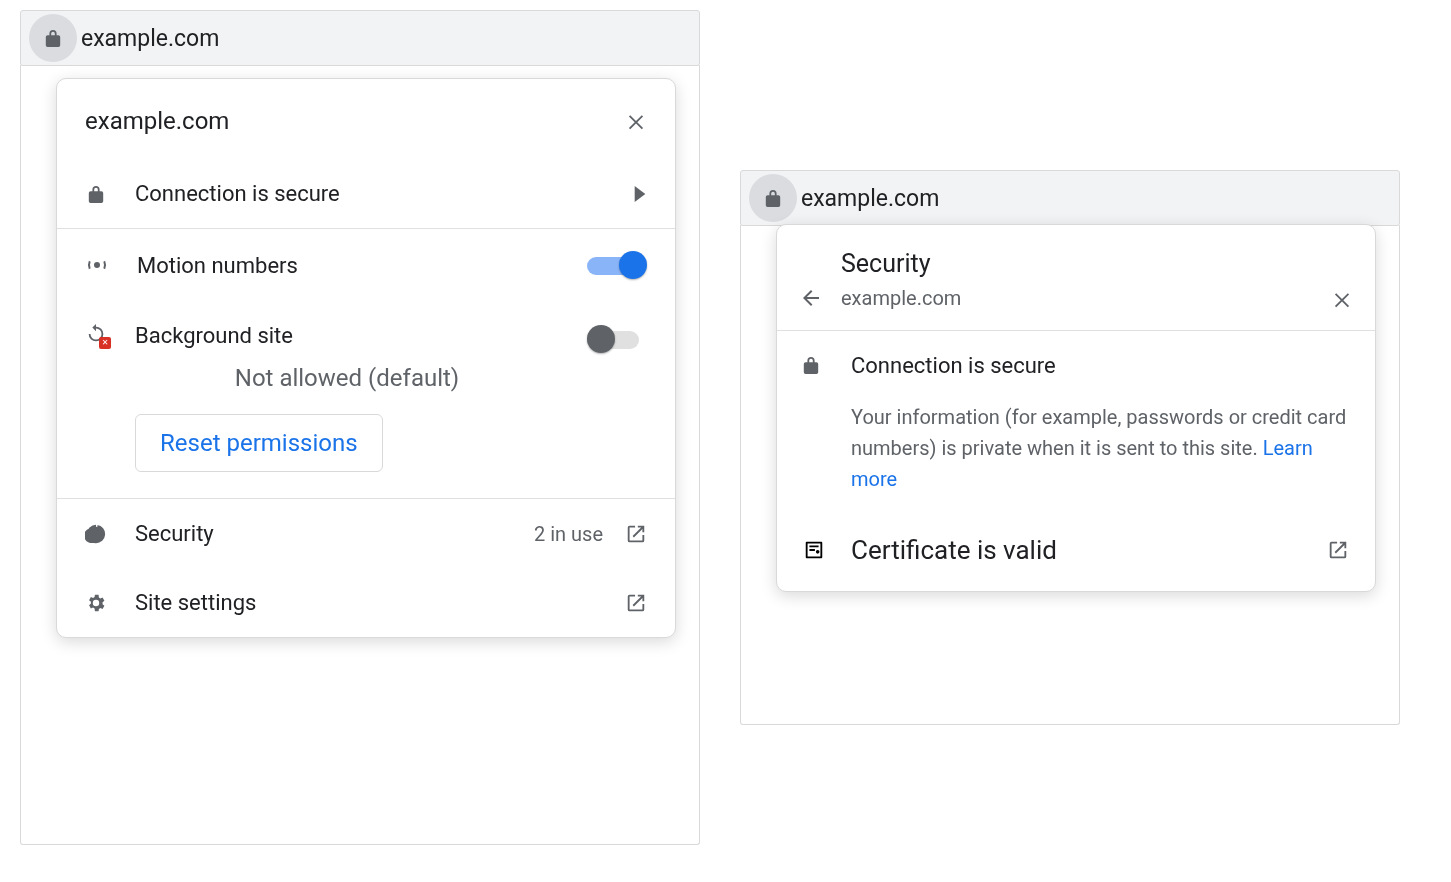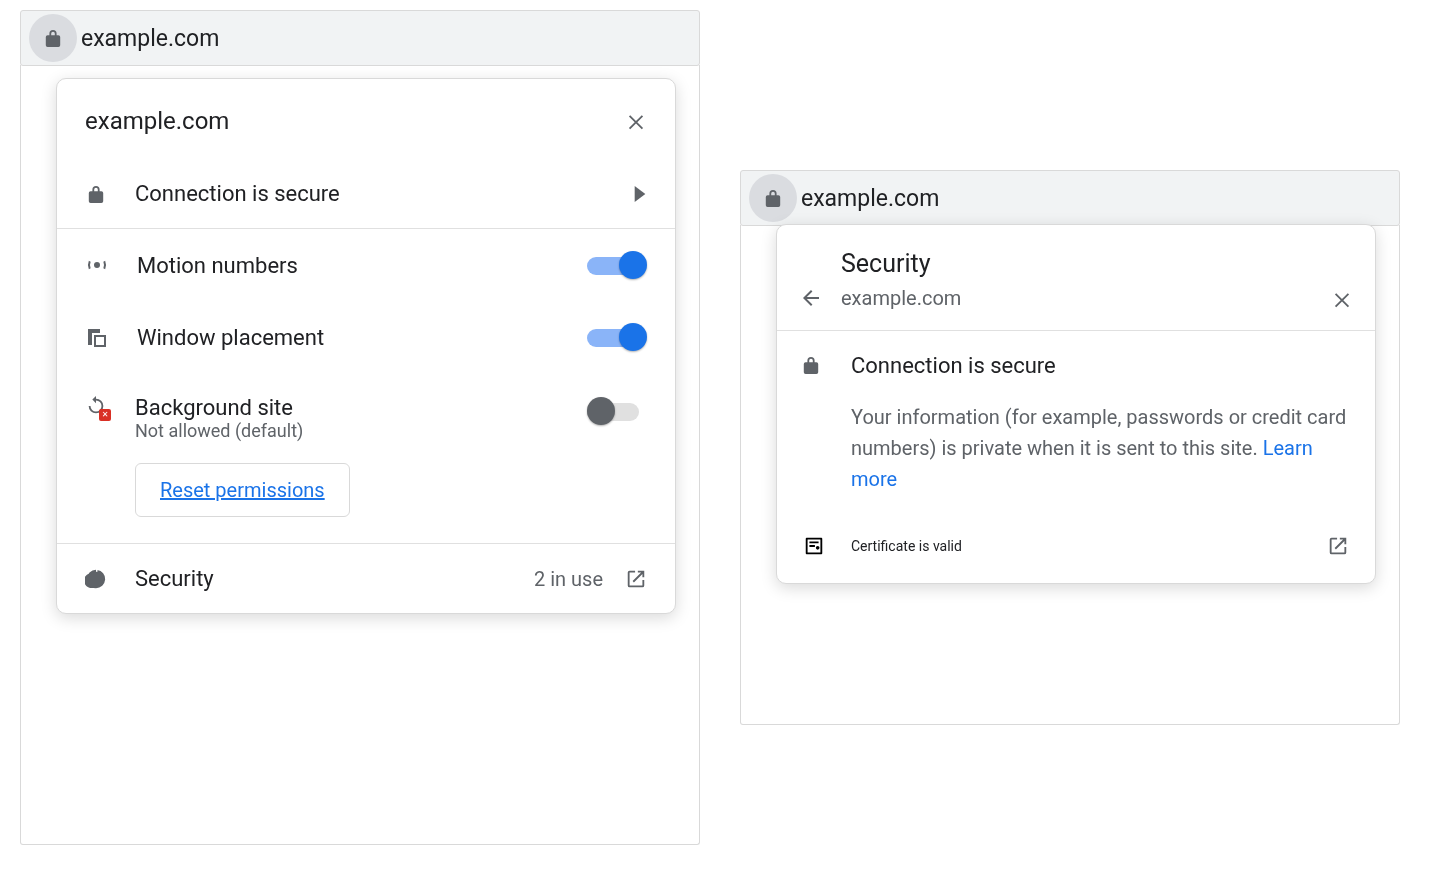--- a/index.html
+++ b/index.html
@@ -69,21 +69,21 @@
     padding:28px 28px 24px 28px;
   }
   .b-title{font-size:24px;color:var(--dark);}
   .close-x{width:22px;height:22px;color:var(--grey-text);cursor:pointer;}
   .row{
     display:flex;align-items:center;gap:28px;
     padding:22px 28px;
   }
   .row .icon-slot{flex:0 0 22px;display:flex;align-items:center;justify-content:center;color:var(--grey-text);}
   .row .label{flex:1;font-size:22px;color:var(--dark);}
-  .row .sub{font-size:18px;color:var(--grey-text);margin-top:0;}
+  .row .sub{font-size:24px;color:var(--grey-text);margin-top:16px;text-align:center;}
   .chev{color:var(--grey-text);}
   .divider{height:1px;background:var(--divider);width:100%;}
   
   .toggle{
     position:relative;width:60px;height:28px;
   }
   .toggle .track{
     position:absolute;top:6px;left:0;width:52px;height:18px;border-radius:10px;
   }
   .toggle .knob{
@@ -91,21 +91,21 @@
     box-shadow:0 1px 2px rgba(0,0,0,.3);
   }
   .toggle.on .track{background:var(--blue-track);}
   .toggle.on .knob{background:var(--blue);right:0;}
   .toggle.off .track{background:var(--grey-track);}
   .toggle.off .knob{background:var(--grey-knob);left:0;}
   
   .reset-wrap{padding:0 28px 26px 78px;}
   .btn{
     display:inline-block;border:1px solid var(--grey-border);border-radius:6px;
-    padding:14px 24px;font-size:20px;color:var(--blue);background:#fff;cursor:pointer;text-decoration:underline;
+    padding:14px 24px;font-size:24px;color:var(--blue);background:#fff;cursor:pointer;
   }
   .trailing{display:flex;align-items:center;gap:22px;color:var(--grey-text);}
   .count{font-size:20px;color:var(--grey-text);}
   .launch{width:22px;height:22px;color:var(--grey-text);}
   
   .right{margin-top:160px;}
   .right .tabs-sliver{height:500px;}
   .bubble2{
     position:absolute;left:36px;top:54px;width:600px;
     background:#fff;border:1px solid var(--grey-border);border-radius:10px;
@@ -178,32 +178,20 @@
             <path fill="currentColor" d="M12 9a3 3 0 100 6 3 3 0 000-6zm-6.36 6.36a9 9 0 010-6.72l-1.8-.9a11 11 0 000 8.52l1.8-.9zm12.72-6.72a9 9 0 010 6.72l1.8.9a11 11 0 000-8.52l-1.8.9z"></path>
           </svg>
       </span>
       <span class="label">Motion numbers</span>
       <div class="toggle on">
           <div class="track"></div>
           <div class="knob"></div>
         </div>
     </div>
 
-    <div class="row">
-      <span class="icon-slot">
-        <svg width="24" height="24" viewBox="0 0 24 24">
-            <path fill="currentColor" d="M3 4h12v4H3V4zm0 4h4v12H3V8zm6 2h12v12H9V10zm2 2v8h8v-8h-8z"></path>
-          </svg>
-      </span>
-      <span class="label">Window placement</span>
-      <div class="toggle on">
-          <div class="track"></div>
-          <div class="knob"></div>
-        </div>
-    </div>
 
     <div class="row" style="align-items:flex-start;">
       <span class="icon-slot">
         <span class="sync-wrap">
           <svg width="22" height="22" viewBox="0 0 24 24">
               <path fill="#5f6368" d="M12 4V1L8 5l4 4V6a6 6 0 11-6 6H4a8 8 0 108-8z"></path>
             </svg>
           <span class="sync-x"></span>
         </span>
       </span>
@@ -231,20 +219,33 @@
       </span>
       <span class="label">Security</span>
       <span class="trailing">
         <span class="count">2 in use</span>
         <svg class="launch" viewBox="0 0 24 24">
             <path fill="currentColor" d="M14 3v2h3.59l-9.3 9.29 1.42 1.42L19 6.41V10h2V3h-7zM5 5h6V3H5a2 2 0 00-2 2v14a2 2 0 002 2h14a2 2 0 002-2v-6h-2v6H5V5z"></path>
           </svg>
       </span>
     </div>
 
+    <div class="row">
+      <span class="icon-slot">
+        <svg width="22" height="22" viewBox="0 0 24 24">
+            <path fill="currentColor" d="M19.14 12.94a7.49 7.49 0 000-1.88l2.03-1.58-2-3.46-2.39.96a7.55 7.55 0 00-1.63-.94L14.8 3h-4l-.35 2.54c-.58.23-1.13.55-1.63.94l-2.39-.96-2 3.46 2.03 1.58a7.49 7.49 0 000 1.88L4.43 14.5l2 3.46 2.39-.96c.5.39 1.05.71 1.63.94L10.8 21h4l.35-2.54c.58-.23 1.13-.55 1.63-.94l2.39.96 2-3.46-2.03-1.58zM12 15.5A3.5 3.5 0 1112 8.5a3.5 3.5 0 010 7z"></path>
+          </svg>
+      </span>
+      <span class="label">Site settings</span>
+      <span class="trailing">
+        <svg class="launch" viewBox="0 0 24 24">
+            <path fill="currentColor" d="M14 3v2h3.59l-9.3 9.29 1.42 1.42L19 6.41V10h2V3h-7zM5 5h6V3H5a2 2 0 00-2 2v14a2 2 0 002 2h14a2 2 0 002-2v-6h-2v6H5V5z"></path>
+          </svg>
+      </span>
+    </div>
   </div>
 </div>
 
 <div class="panel-wrap right-wrap right">
   <div class="addrbar">
     <div class="lock-chip">
       <svg width="16" height="18" viewBox="0 0 16 20">
           <path fill="#5f6368" d="M12 7V5a4 4 0 10-8 0v2H2a2 2 0 00-2 2v9a2 2 0 002 2h12a2 2 0 002-2V9a2 2 0 00-2-2h-2zM6 5a2 2 0 114 0v2H6V5z"></path>
         </svg>
     </div>
@@ -279,19 +280,19 @@
         </div>
       </div>
     </div>
 
     <div class="cert-row">
       <span class="icon-slot">
         <svg width="22" height="22" viewBox="0 0 24 24">
             <path fill="currentColor" d="M4 3h16a1 1 0 011 1v16a1 1 0 01-1 1H4a1 1 0 01-1-1V4a1 1 0 011-1zm1 2v14h14V5H5zm2 2h10v2H7V7zm0 4h6v2H7v-2zm9 1a2 2 0 110 4 2 2 0 010-4z"></path>
           </svg>
       </span>
-      <span class="label" style="flex:1;font-size:14px;color:var(--dark);">Certificate is valid</span>
+      <span class="label" style="flex:1;font-size:26px;color:var(--dark);">Certificate is valid</span>
       <svg class="launch" viewBox="0 0 24 24">
           <path fill="currentColor" d="M14 3v2h3.59l-9.3 9.29 1.42 1.42L19 6.41V10h2V3h-7zM5 5h6V3H5a2 2 0 00-2 2v14a2 2 0 002 2h14a2 2 0 002-2v-6h-2v6H5V5z"></path>
         </svg>
     </div>
   </div>
 </div>
 
 </body></html>

